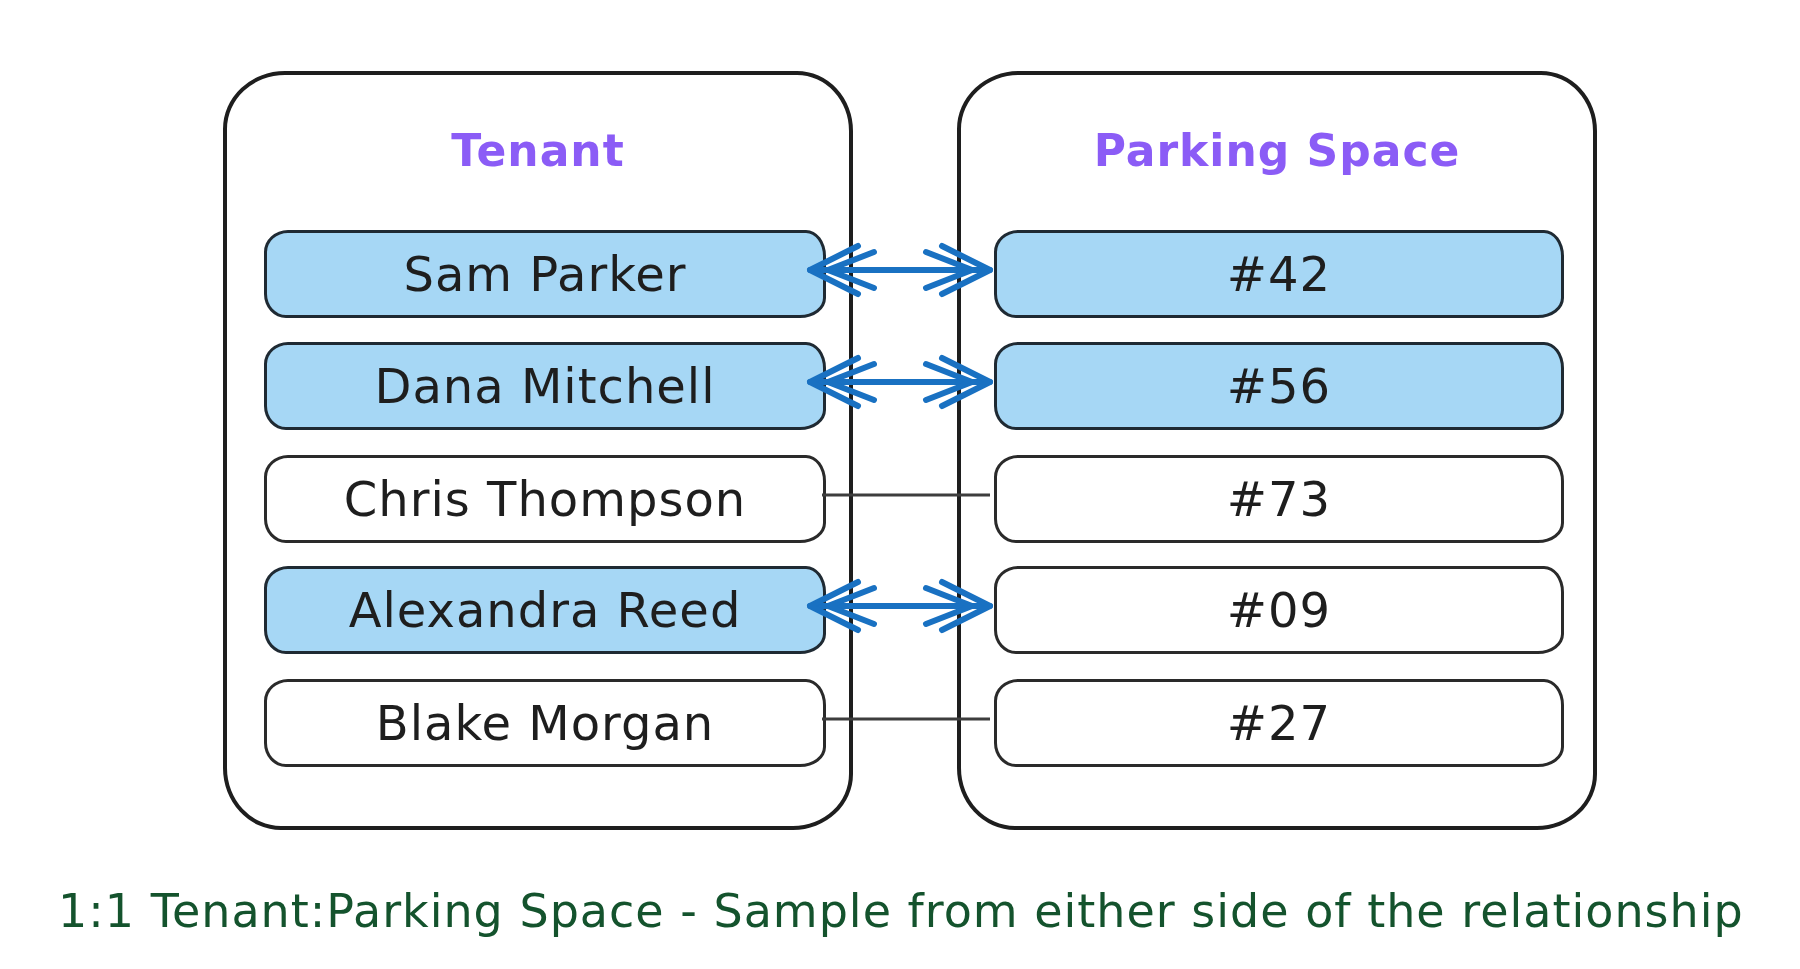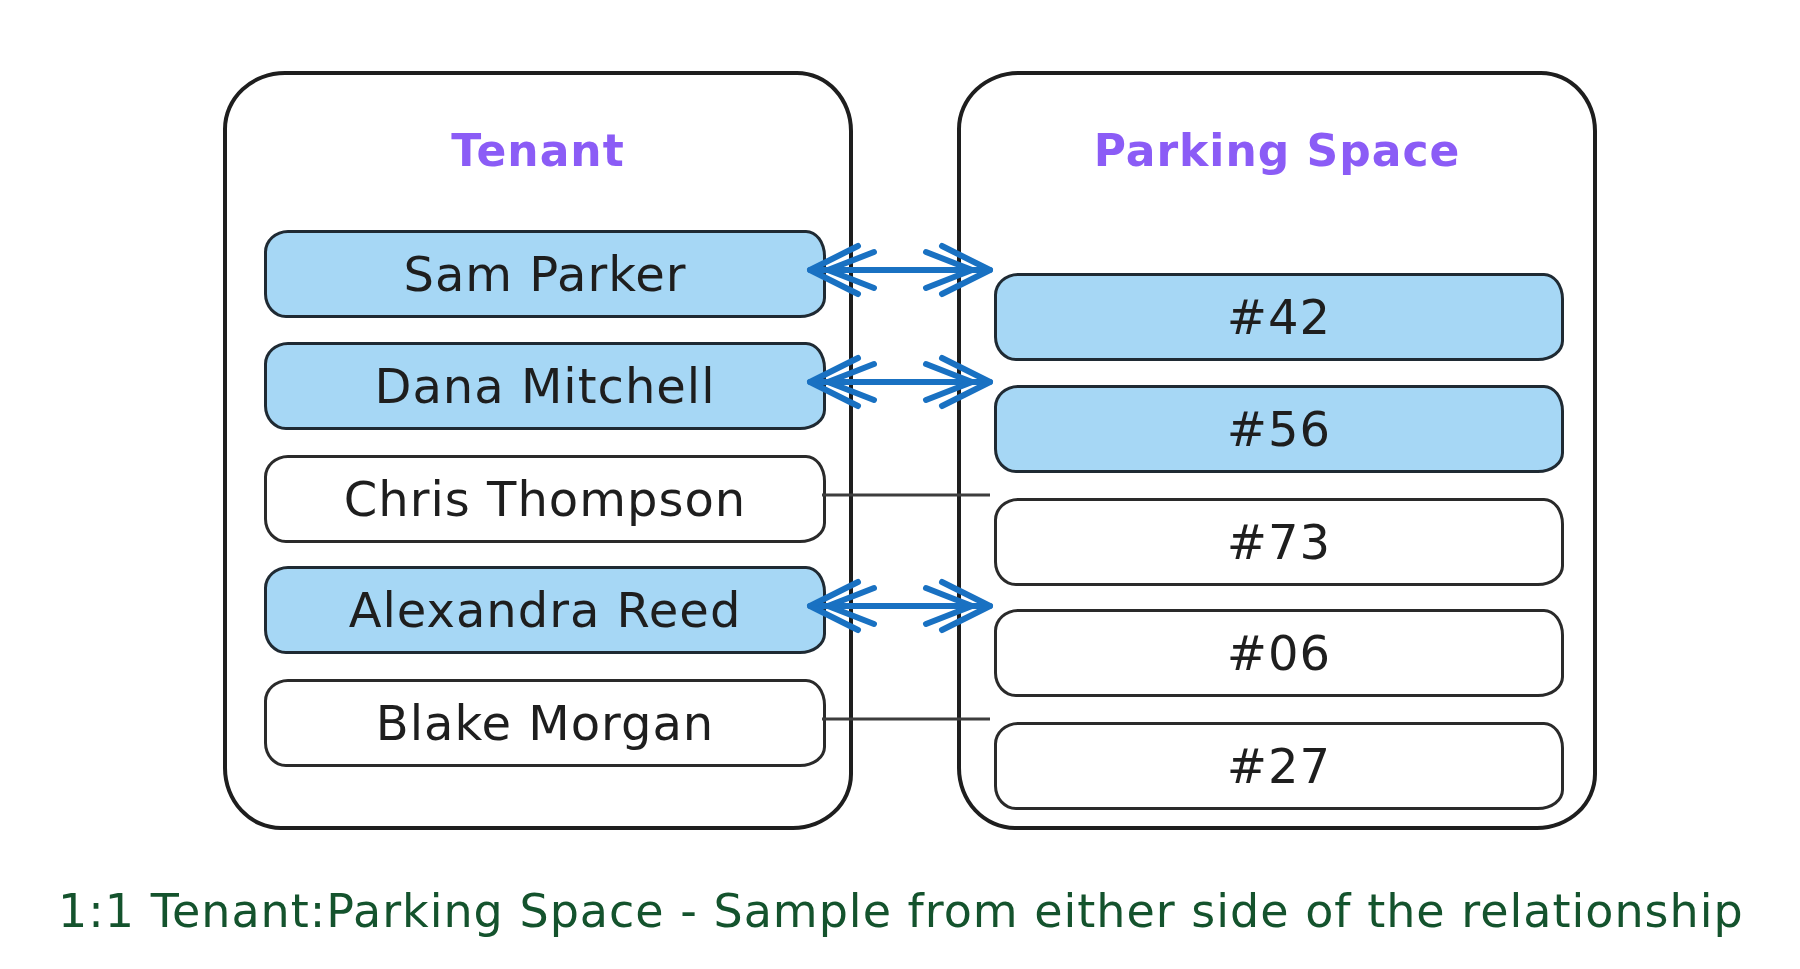--- a/index.html
+++ b/index.html
@@ -39,21 +39,21 @@
     background:#ffffff;
     border:3px solid #2a2a2a;
     border-radius:24px 20px 26px 22px / 22px 26px 20px 24px;
     display:flex;align-items:center;justify-content:center;
     font-size:48px;
     letter-spacing:1px;
     box-sizing:border-box;
     z-index:2;
   }
   .entity.left  .row{left:37px;width:562px;}
-  .entity.right .row{left:33px;width:570px;margin-top:43px;}
+  .entity.right .row{left:33px;width:570px;}
   .row.hl{background:#a6d7f5;border-color:#1f2a33;}
   .rt0{top:155px;} .rt1{top:267px;text-align:center;} .rt2{top:380px;} .rt3{top:491px;justify-content:center;} .rt4{top:604px;}
 
   .connector{
     position:absolute;
     left:800px;width:200px;height:60px;
     z-index:5;
   }
   .ct0{top:240px;} .ct1{top:352px;} .ct2{top:465px;} .ct3{top:576px;} .ct4{top:689px;}
   .connector svg{width:100%;height:100%;overflow:visible;display:block;}
@@ -102,21 +102,21 @@
     <div class="row rt0 hl">
         <span>#42</span>
       </div>
     <div class="row rt1 hl">
         <span>#56</span>
       </div>
     <div class="row rt2">
         <span>#73</span>
       </div>
     <div class="row rt3">
-        <span>#06</span>
+        <span>#09</span>
       </div>
     <div class="row rt4">
         <span>#27</span>
       </div>
   </section>
 
   <div class="connector ct0 double">
     <svg viewBox="0 0 200 60">
       <line class="line-thin" x1="22" y1="30" x2="190" y2="30"></line>
       <line class="line-blue" x1="10" y1="30" x2="190" y2="30"></line>

